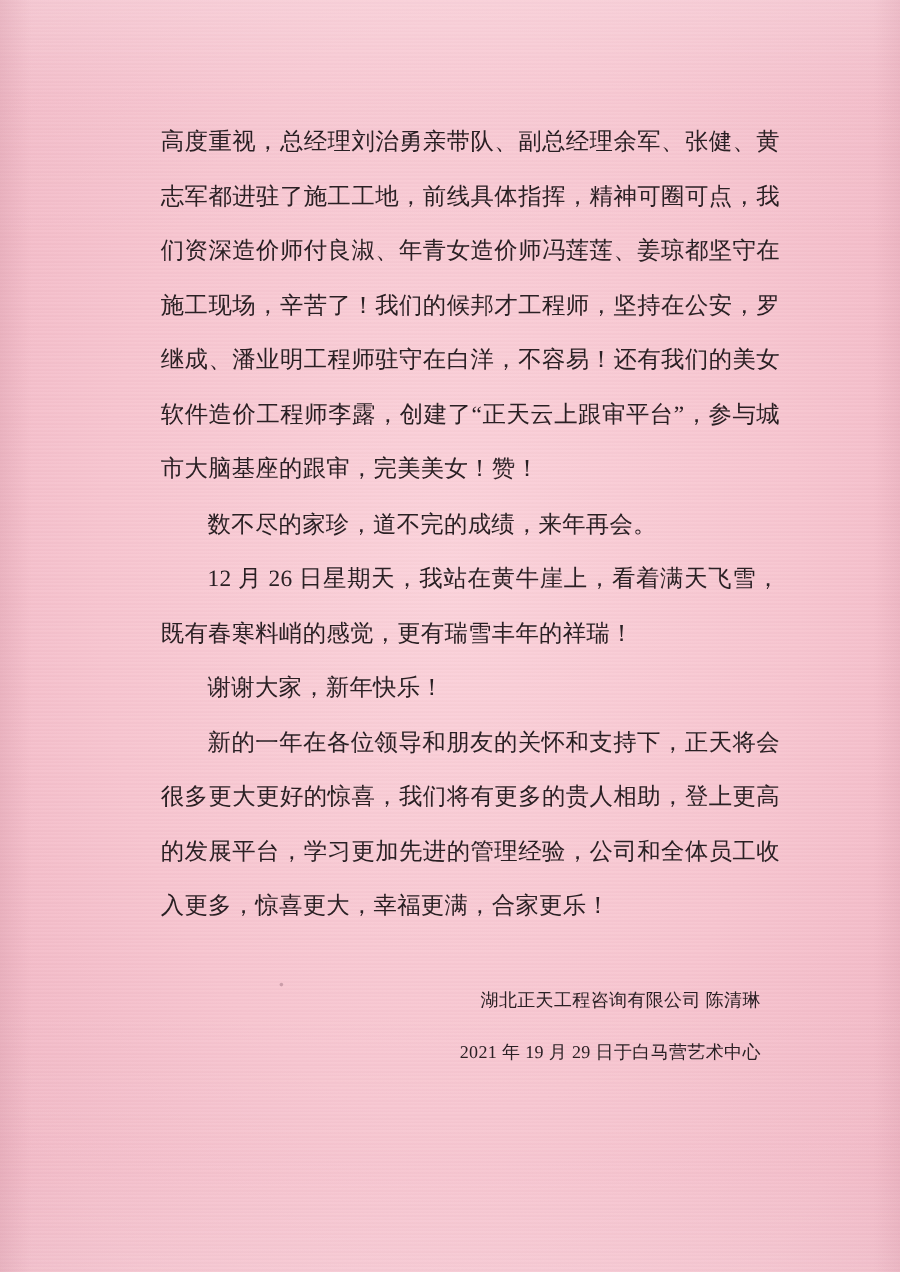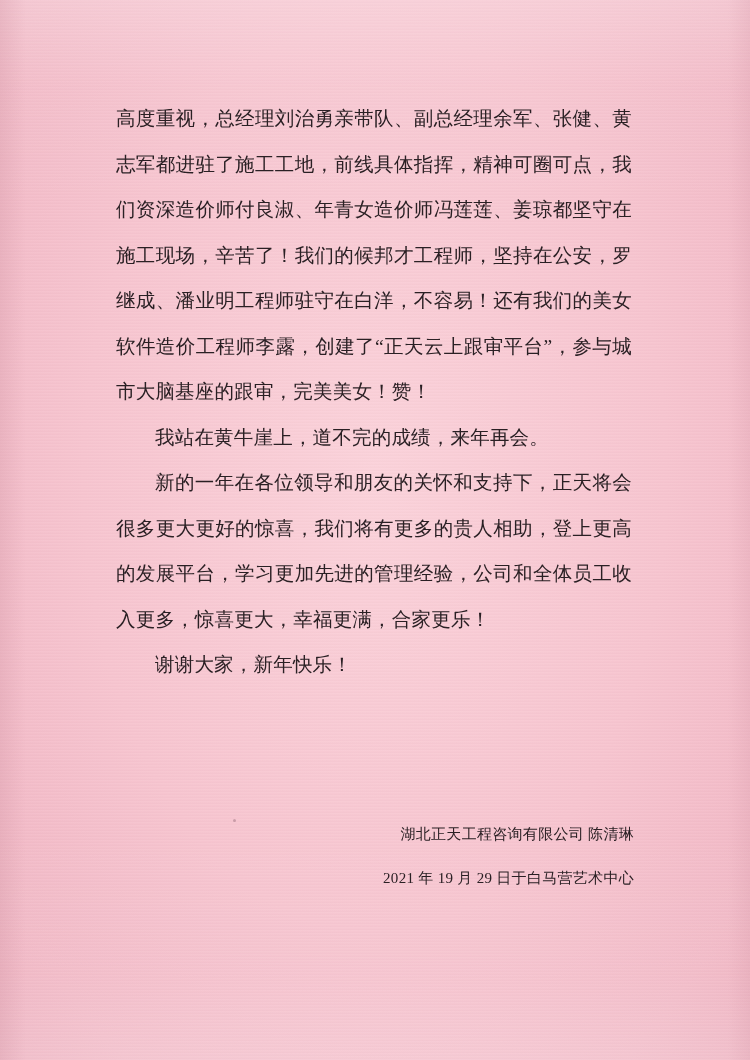--- a/index.html
+++ b/index.html
@@ -48,21 +48,21 @@
   }
 
   .page {
     position: absolute;
     inset: 0;
     padding: 0;
   }
 
   .content {
     position: absolute;
-    left: 116px;
+    left: 134px;
     top: 96px;
     width: 516px;
   }
 
   p.para {
     margin: 0 0 0 0;
     font-size: 19.5px;
     line-height: 45.5px;
     color: #2a2024;
     text-align: justify;
@@ -103,23 +103,24 @@
 </head>
 <body>
 
 <div class="paper"></div>
 <div class="edge-shade"></div>
 
 <div class="page">
 
   <div class="content">
     <p class="para">高度重视，总经理刘治勇亲带队、副总经理余军、张健、黄志军都进驻了施工工地，前线具体指挥，精神可圈可点，我们资深造价师付良淑、年青女造价师冯莲莲、姜琼都坚守在施工现场，辛苦了！我们的候邦才工程师，坚持在公安，罗继成、潘业明工程师驻守在白洋，不容易！还有我们的美女软件造价工程师李露，创建了“正天云上跟审平台”，参与城市大脑基座的跟审，完美美女！赞！</p>
-    <p class="para indent">我站在黄牛崖上，道不完的成绩，来年再会。</p>
+    <p class="para indent">数不尽的家珍，道不完的成绩，来年再会。</p>
+    <p class="para indent">12 月 26 日星期天，我站在黄牛崖上，看着满天飞雪，既有春寒料峭的感觉，更有瑞雪丰年的祥瑞！</p>
+    <p class="para indent">谢谢大家，新年快乐！</p>
     <p class="para indent">新的一年在各位领导和朋友的关怀和支持下，正天将会很多更大更好的惊喜，我们将有更多的贵人相助，登上更高的发展平台，学习更加先进的管理经验，公司和全体员工收入更多，惊喜更大，幸福更满，合家更乐！</p>
-    <p class="para indent">谢谢大家，新年快乐！</p>
   </div>
 
   <div class="signature-block">
     <div class="sig-line">湖北正天工程咨询有限公司 陈清琳</div>
     <div class="sig-line">2021 年 19 月 29 日于白马营艺术中心</div>
   </div>
 
   <div class="speck"></div>
 </div>
 

